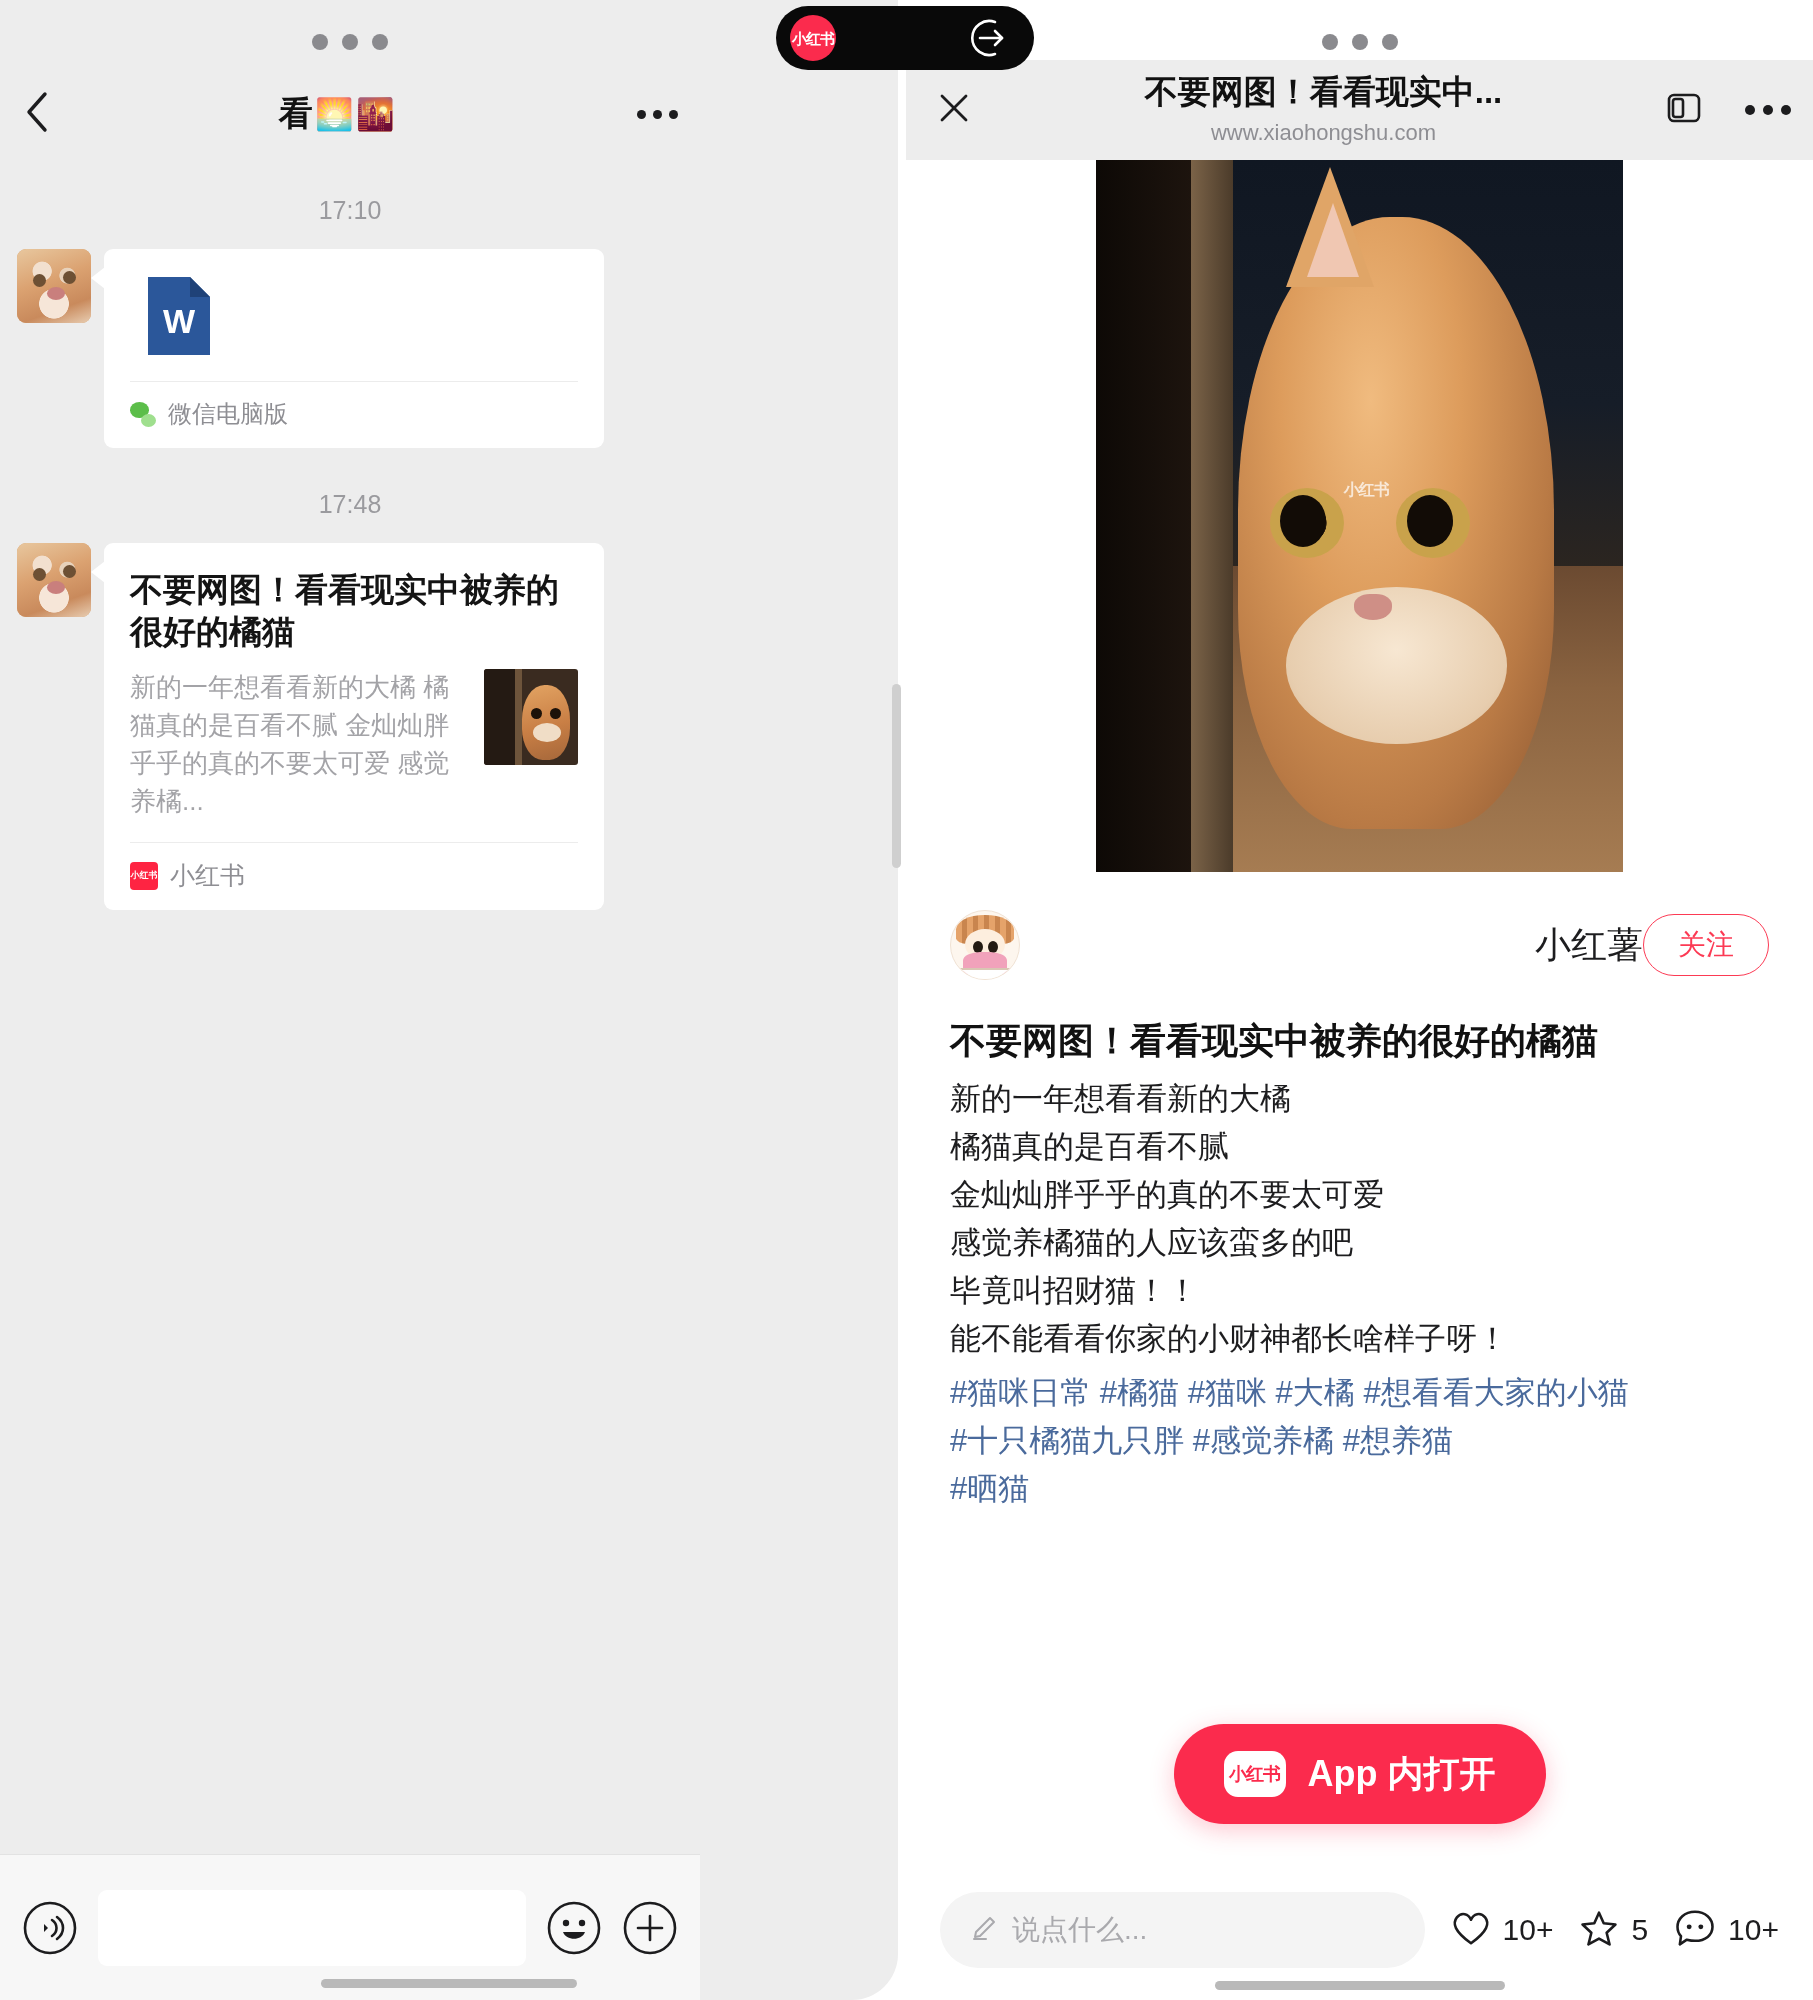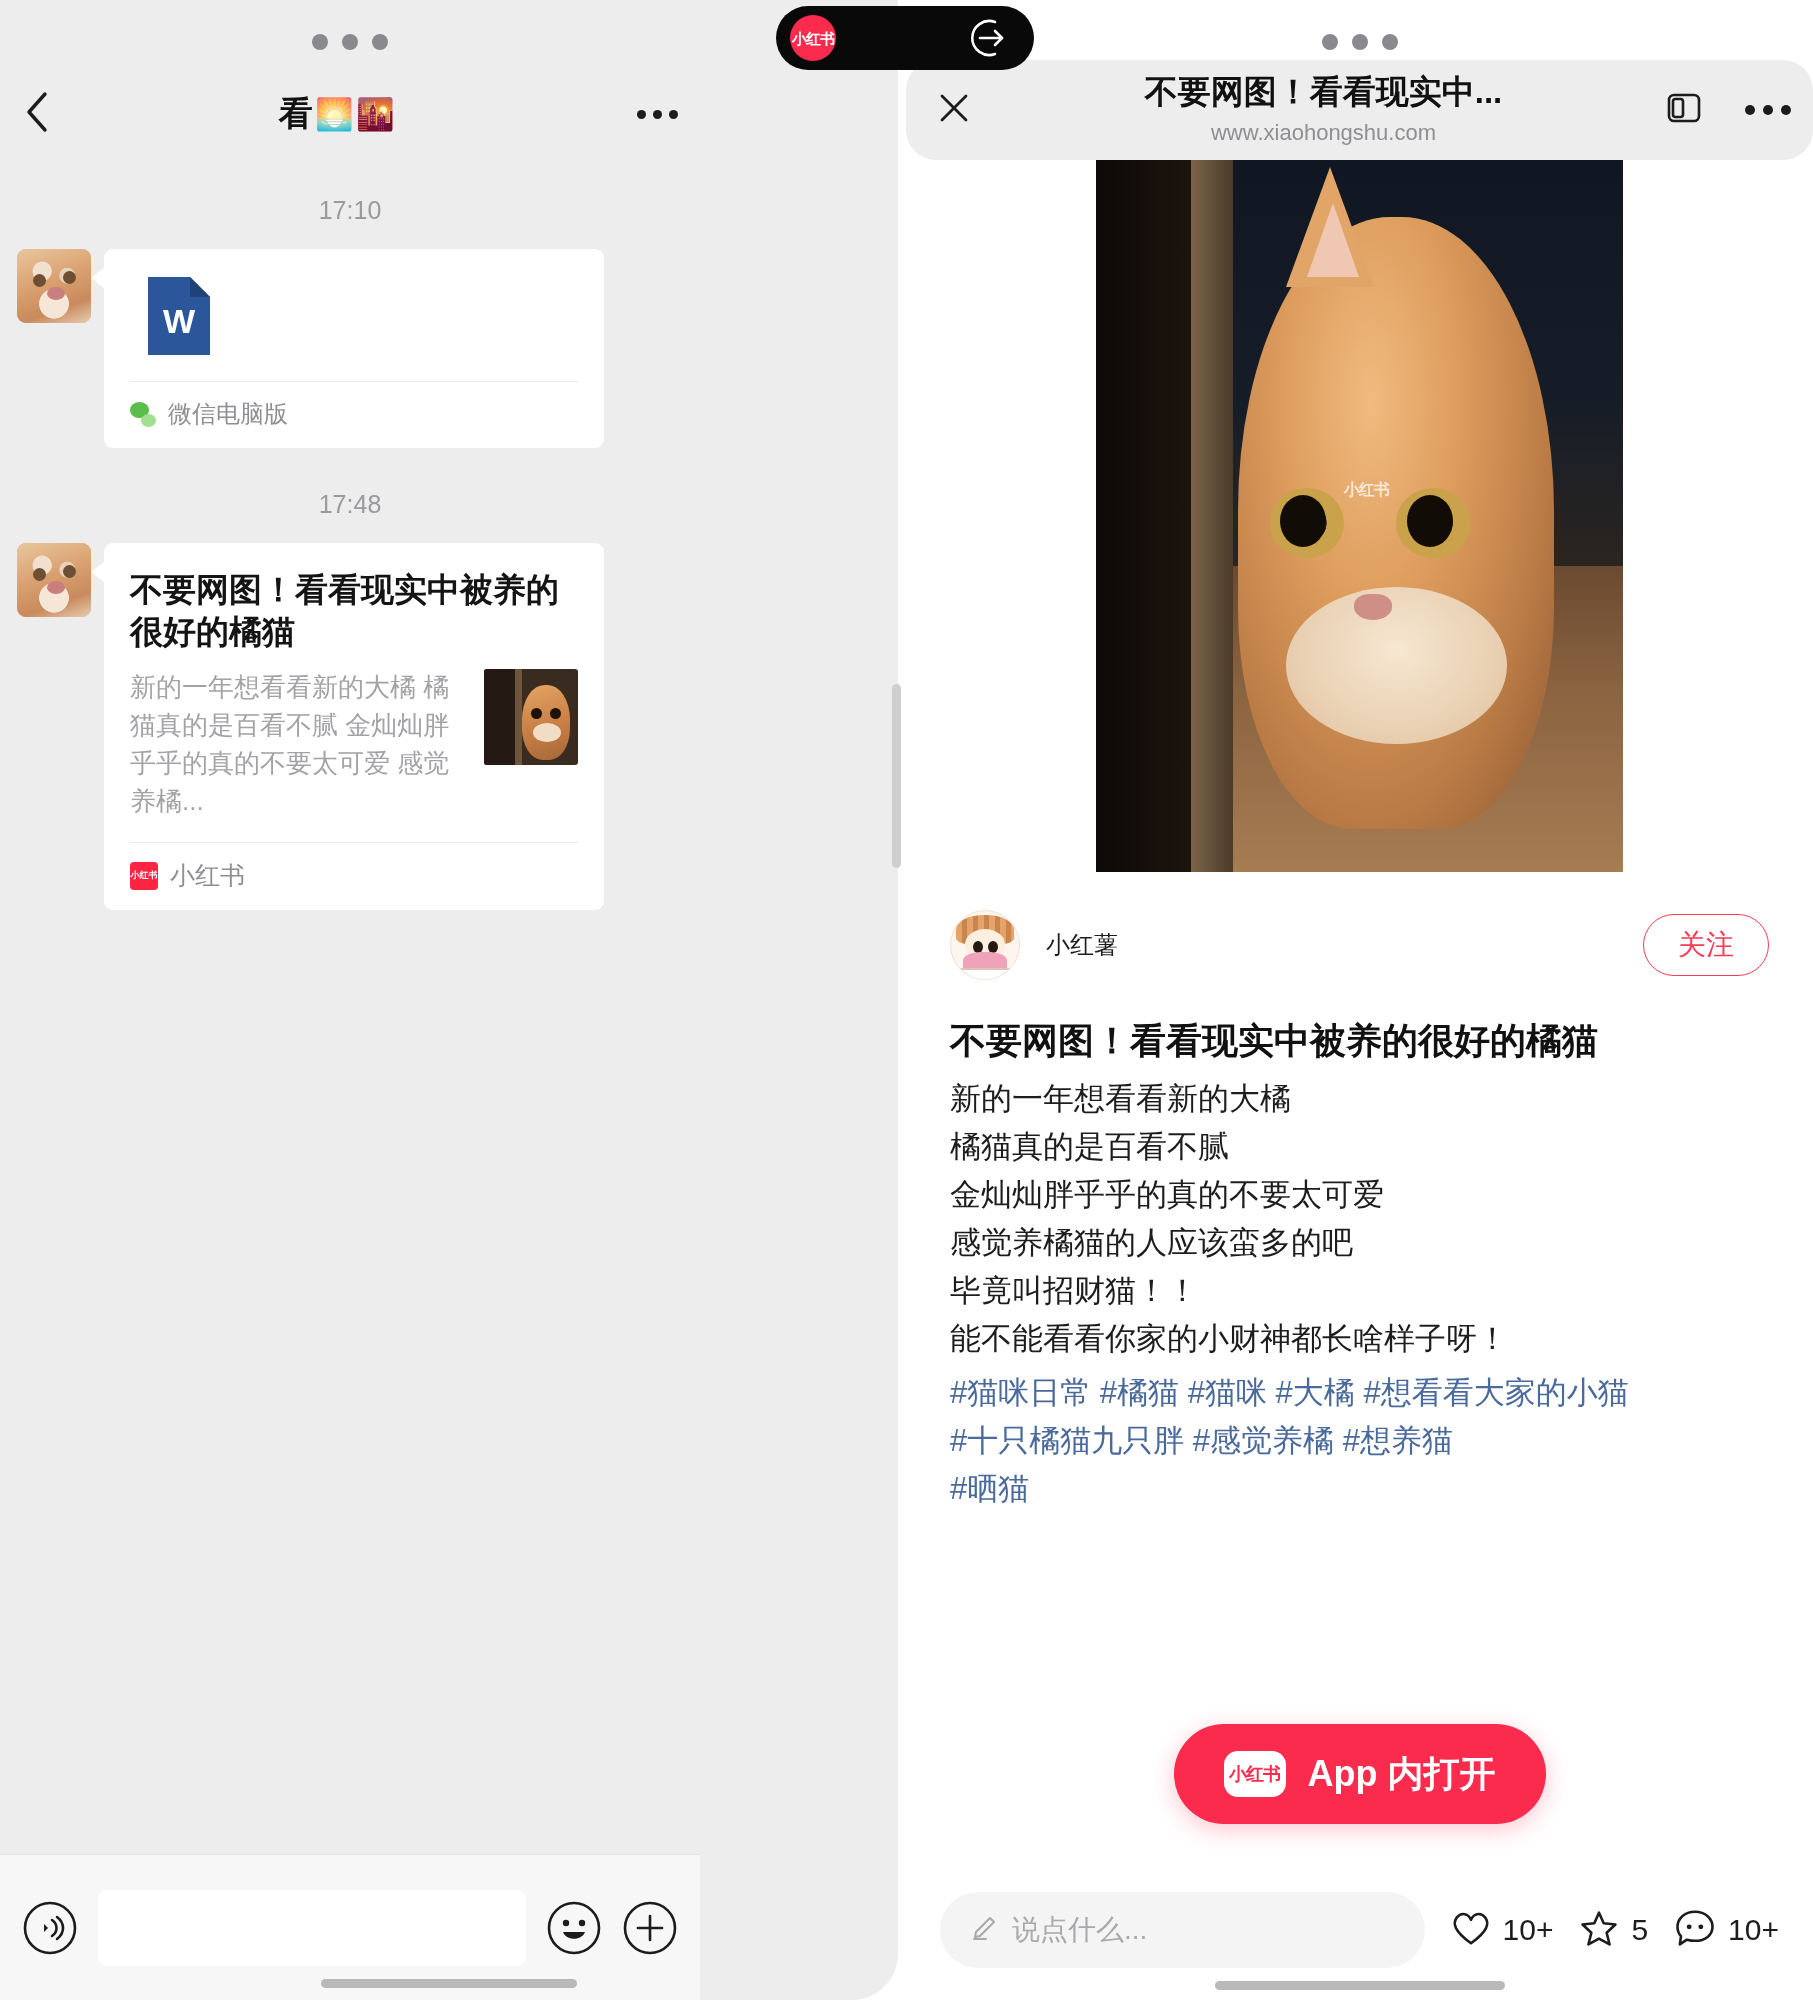--- a/index.html
+++ b/index.html
@@ -177,21 +177,21 @@
     background:#ffffff; overflow:hidden;
   }
   .right-dots{
     position:absolute; top:34px; left:0; width:907px;
     display:flex; justify-content:center; gap:14px;
   }
   .right-dots i{ width:16px;height:16px;border-radius:50%;background:#8a8a8e; display:block;}
 
   .wv-header{
     position:absolute; top:60px; left:0; width:907px; height:100px;
-    background:#ededed; display:flex; align-items:center;border-radius:30px;
+    background:#ededed; display:flex; align-items:center;
   }
   .wv-close{ width:96px;height:100px; display:flex;align-items:center;justify-content:center; cursor:pointer;}
   .wv-titlewrap{ flex:1; text-align:center; }
   .wv-title{ font-size:33px; font-weight:600; color:#111; line-height:1.1; }
   .wv-url{ font-size:22px; color:#8e8e93; margin-top:9px; }
   .wv-sidebar{ width:78px;height:100px;display:flex;align-items:center;justify-content:center;cursor:pointer;}
   .wv-more{ width:90px;height:100px;display:flex;align-items:center;justify-content:center;gap:8px;cursor:pointer;}
   .wv-more i{ width:10px;height:10px;border-radius:50%;background:#1c1c1e;display:block;}
 
   .wv-body{ position:absolute; top:160px; left:0; width:907px; bottom:140px; background:#fff; overflow:hidden;}
@@ -272,21 +272,21 @@
   .av-xhs .e{ position:absolute; width:10px;height:12px;border-radius:50%;background:#231a12; top:44%;}
   .av-xhs .e.l{ left:32%; } .av-xhs .e.r{ left:55%; }
   .av-xhs .body{
     position:absolute; left:18%; bottom:8%; width:64%; height:32%;
     border-radius:40% 40% 12% 12%; background:#f1a2bb;
   }
   .av-xhs .book{
     position:absolute; left:12%; bottom:0; width:76%; height:16%;
     background:#fff; border-top:2px solid #d9c7b4;
   }
-  .author-name{ font-size:24px; color:#1d1d1f; margin-left:26px; flex:1;}
+  .author-name{ font-size:36px; color:#1d1d1f; margin-left:38px; flex:1;text-align:right;}
   .follow-btn{
     border:1.6px solid #fc3a54; color:#fc3a54; border-radius:34px;
     font-size:28px; padding:11px 34px; cursor:pointer; background:transparent;
   }
 
   .post-title{
     font-size:36px; font-weight:700; color:#111; padding:38px 44px 0 44px; line-height:1.3;
   }
   .post-body{ padding:10px 44px 0 44px; }
   .post-body p{ font-size:31px; color:#1d1d1f; line-height:1.55; }

